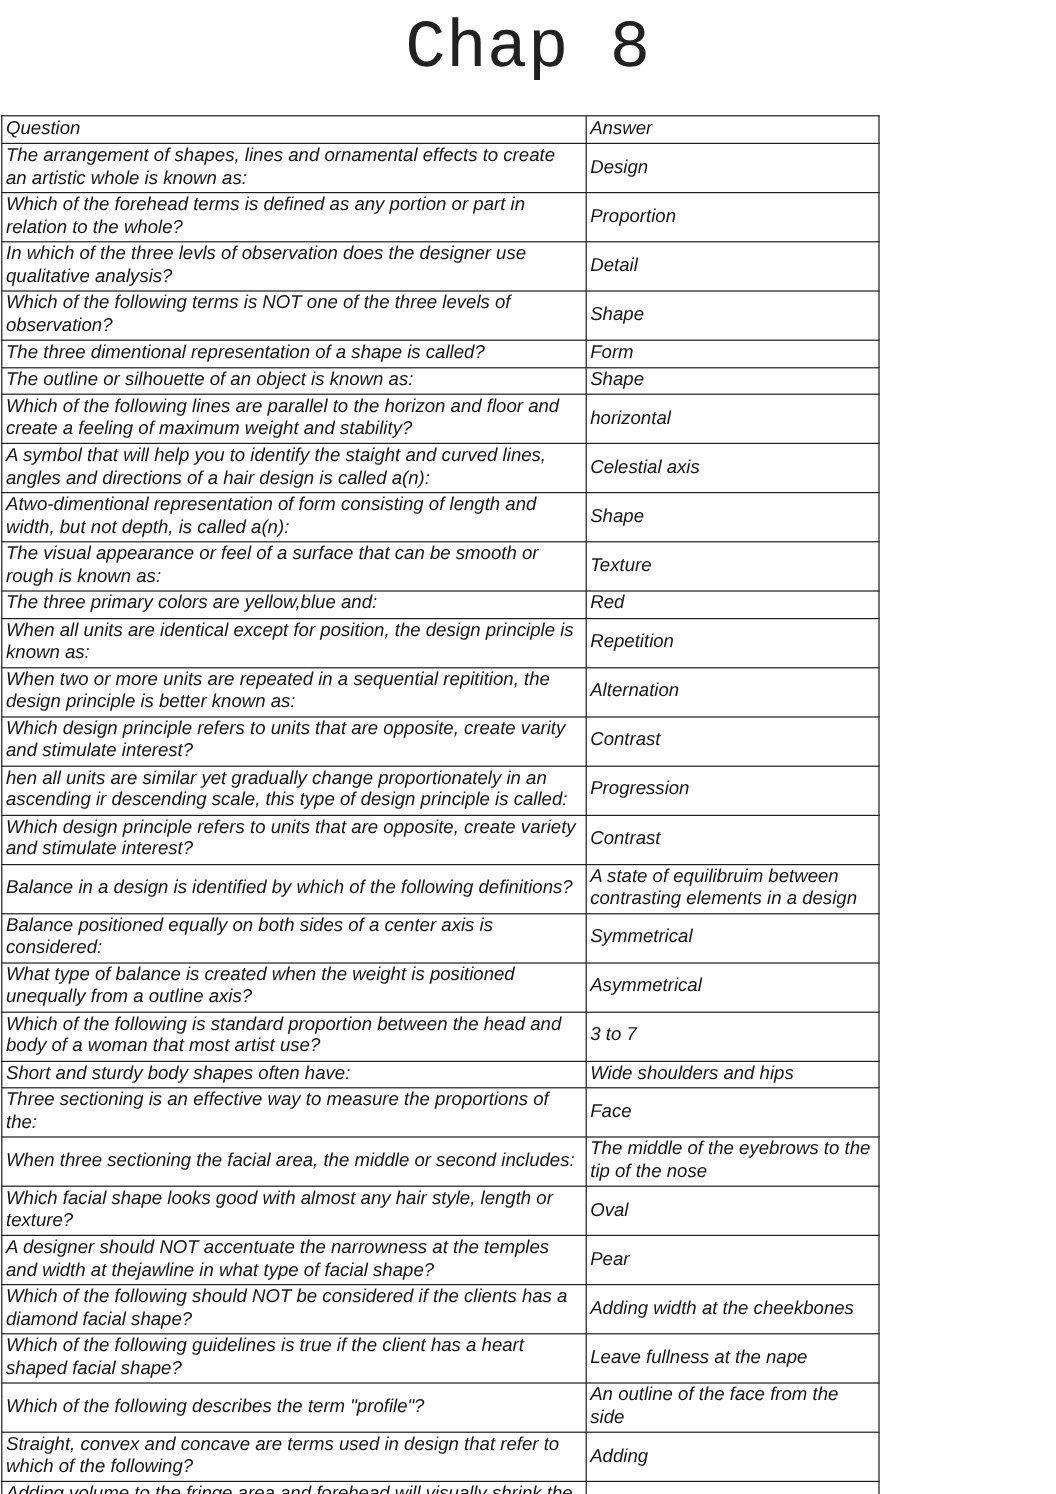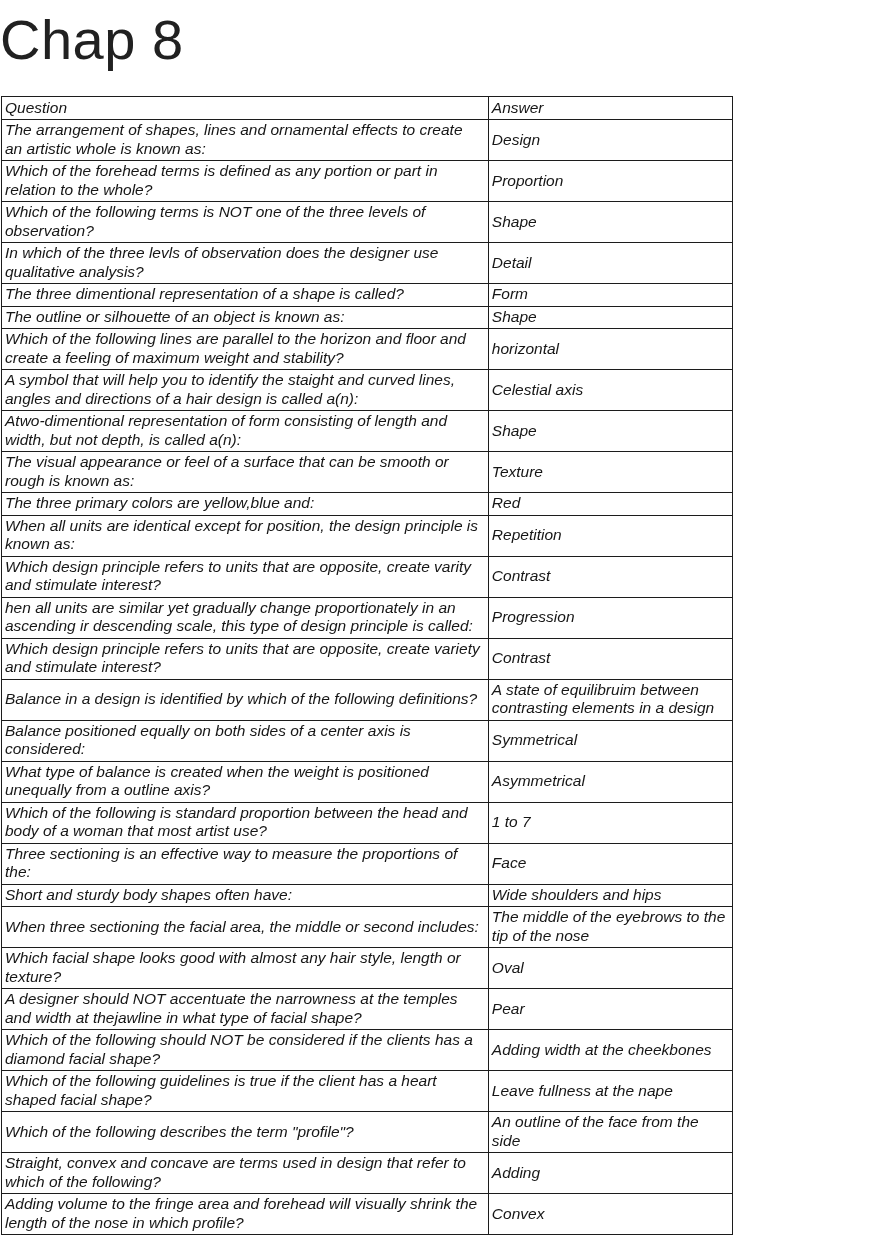--- a/index.html
+++ b/index.html
@@ -8,27 +8,29 @@
     background: #ffffff;
     font-family: "Liberation Sans", sans-serif;
     color: #161616;
   }
   .page {
     width: 880px;
     margin: 0 auto;
     background: #ffffff;
   }
   .doc-title {
+    text-align: center;
     font-size: 56px;
     font-weight: 300;
     letter-spacing: 0.5px;
     color: #212121;
     padding-top: 8px;
     margin: 0 0 24px 0;
     line-height: 1.15;
+    font-family: Liberation Mono, monospace;
   }
   table.qa-table {
     width: 732px;
     margin: 0 1px;
     border-collapse: collapse;
     table-layout: fixed;
     font-style: italic;
   }
   col.q-col { width: 66.6%; }
   col.a-col { width: 33.4%; }
@@ -69,30 +71,30 @@
     <td class="q">The arrangement of shapes, lines and ornamental effects to create an artistic whole is known as:</td>
     <td class="a">Design</td>
   </tr>
 
   <tr>
     <td class="q">Which of the forehead terms is defined as any portion or part in relation to the whole?</td>
     <td class="a">Proportion</td>
   </tr>
 
   <tr>
+    <td class="q">In which of the three levls of observation does the designer use qualitative analysis?</td>
+    <td class="a">Detail</td>
+  </tr>
+
+  <tr>
     <td class="q">Which of the following terms is NOT one of the three levels of observation?</td>
     <td class="a">Shape</td>
   </tr>
 
   <tr>
-    <td class="q">In which of the three levls of observation does the designer use qualitative analysis?</td>
-    <td class="a">Detail</td>
-  </tr>
-
-  <tr>
     <td class="q">The three dimentional representation of a shape is called?</td>
     <td class="a">Form</td>
   </tr>
 
   <tr>
     <td class="q">The outline or silhouette of an object is known as:</td>
     <td class="a">Shape</td>
   </tr>
 
   <tr>
@@ -118,20 +120,24 @@
   <tr>
     <td class="q">The three primary colors are yellow,blue and:</td>
     <td class="a">Red</td>
   </tr>
 
   <tr>
     <td class="q">When all units are identical except for position, the design principle is known as:</td>
     <td class="a">Repetition</td>
   </tr>
 
+  <tr>
+    <td class="q">When two or more units are repeated in a sequential repitition, the design principle is better known as:</td>
+    <td class="a">Alternation</td>
+  </tr>
 
   <tr>
     <td class="q">Which design principle refers to units that are opposite, create varity and stimulate interest?</td>
     <td class="a">Contrast</td>
   </tr>
 
   <tr>
     <td class="q">hen all units are similar yet gradually change proportionately in an ascending ir descending scale, this type of design principle is called:</td>
     <td class="a">Progression</td>
   </tr>
@@ -151,34 +157,34 @@
     <td class="a">Symmetrical</td>
   </tr>
 
   <tr>
     <td class="q">What type of balance is created when the weight is positioned unequally from a outline axis?</td>
     <td class="a">Asymmetrical</td>
   </tr>
 
   <tr>
     <td class="q">Which of the following is standard proportion between the head and body of a woman that most artist use?</td>
-    <td class="a">1 to 7</td>
+    <td class="a">3 to 7</td>
+  </tr>
+
+  <tr>
+    <td class="q">Short and sturdy body shapes often have:</td>
+    <td class="a">Wide shoulders and hips</td>
   </tr>
 
   <tr>
     <td class="q">Three sectioning is an effective way to measure the proportions of the:</td>
     <td class="a">Face</td>
   </tr>
 
   <tr>
-    <td class="q">Short and sturdy body shapes often have:</td>
-    <td class="a">Wide shoulders and hips</td>
-  </tr>
-
-  <tr>
     <td class="q">When three sectioning the facial area, the middle or second includes:</td>
     <td class="a">The middle of the eyebrows to the tip of the nose</td>
   </tr>
 
   <tr>
     <td class="q">Which facial shape looks good with almost any hair style, length or texture?</td>
     <td class="a">Oval</td>
   </tr>
 
   <tr>

